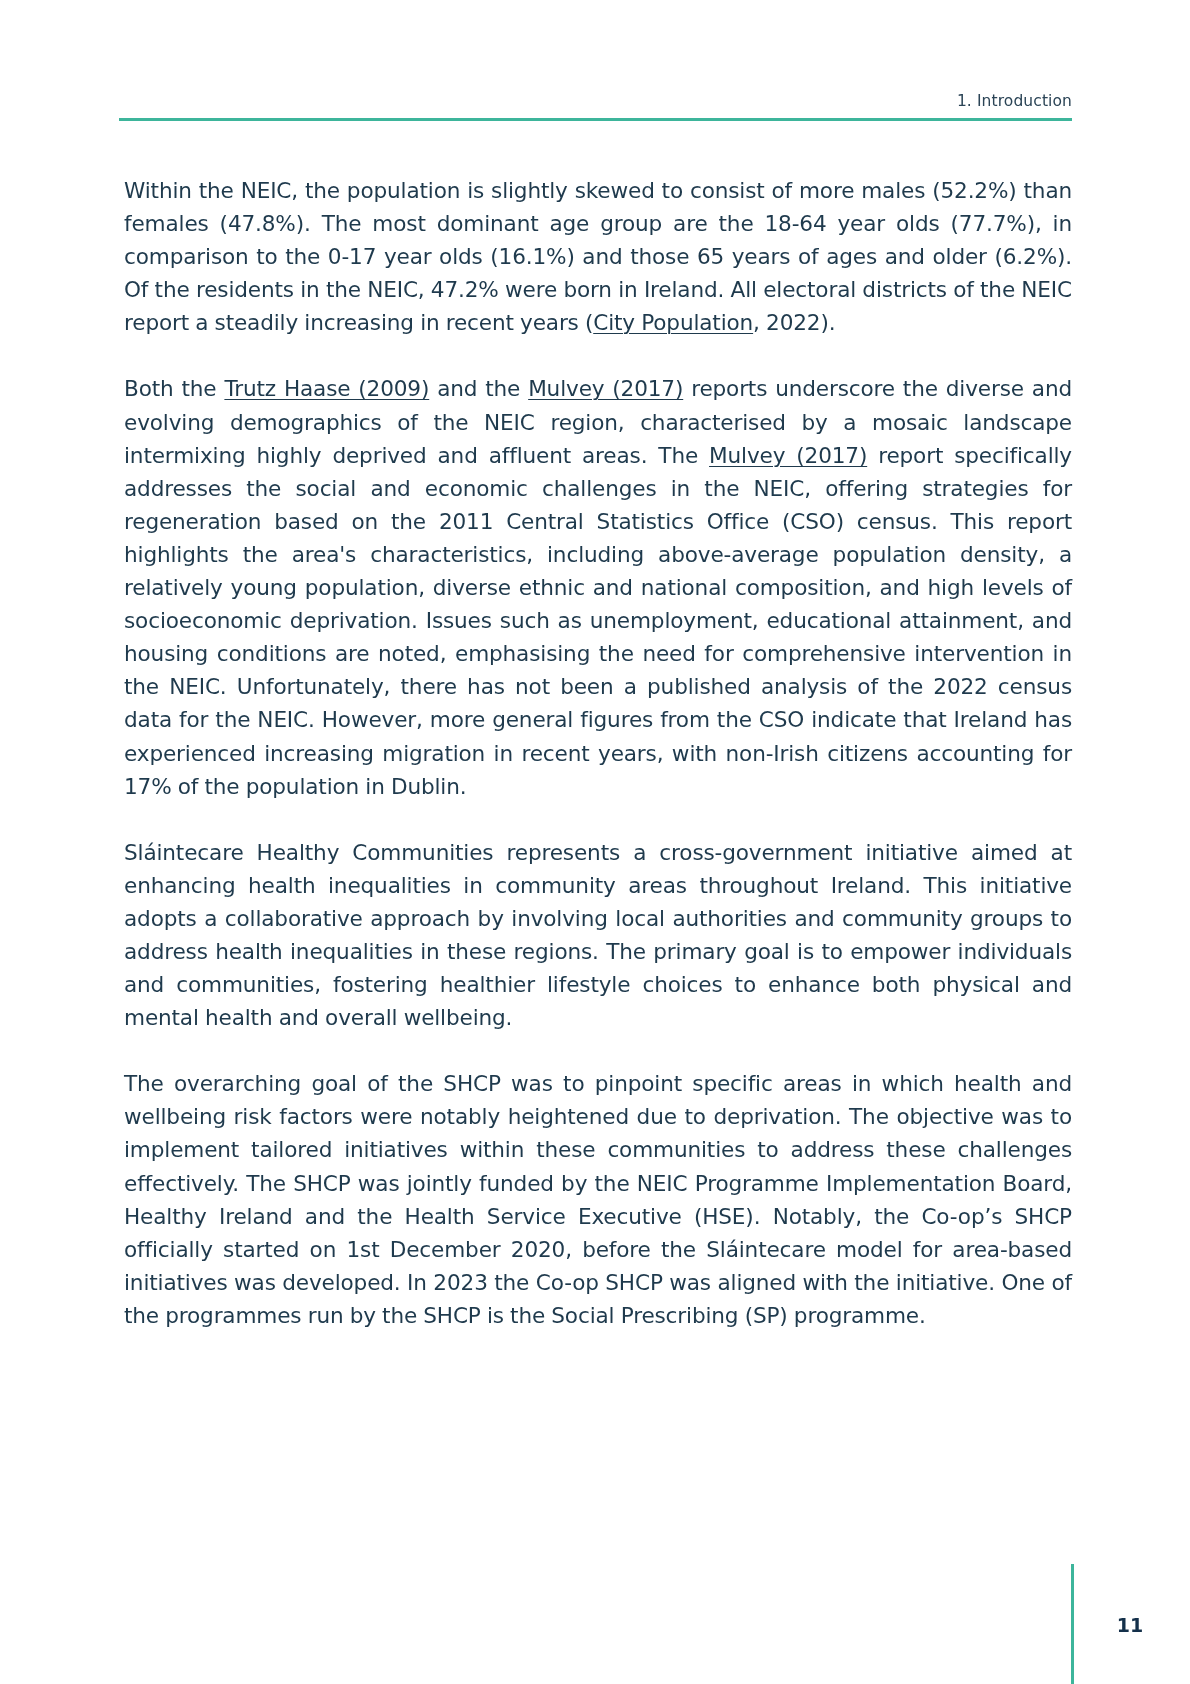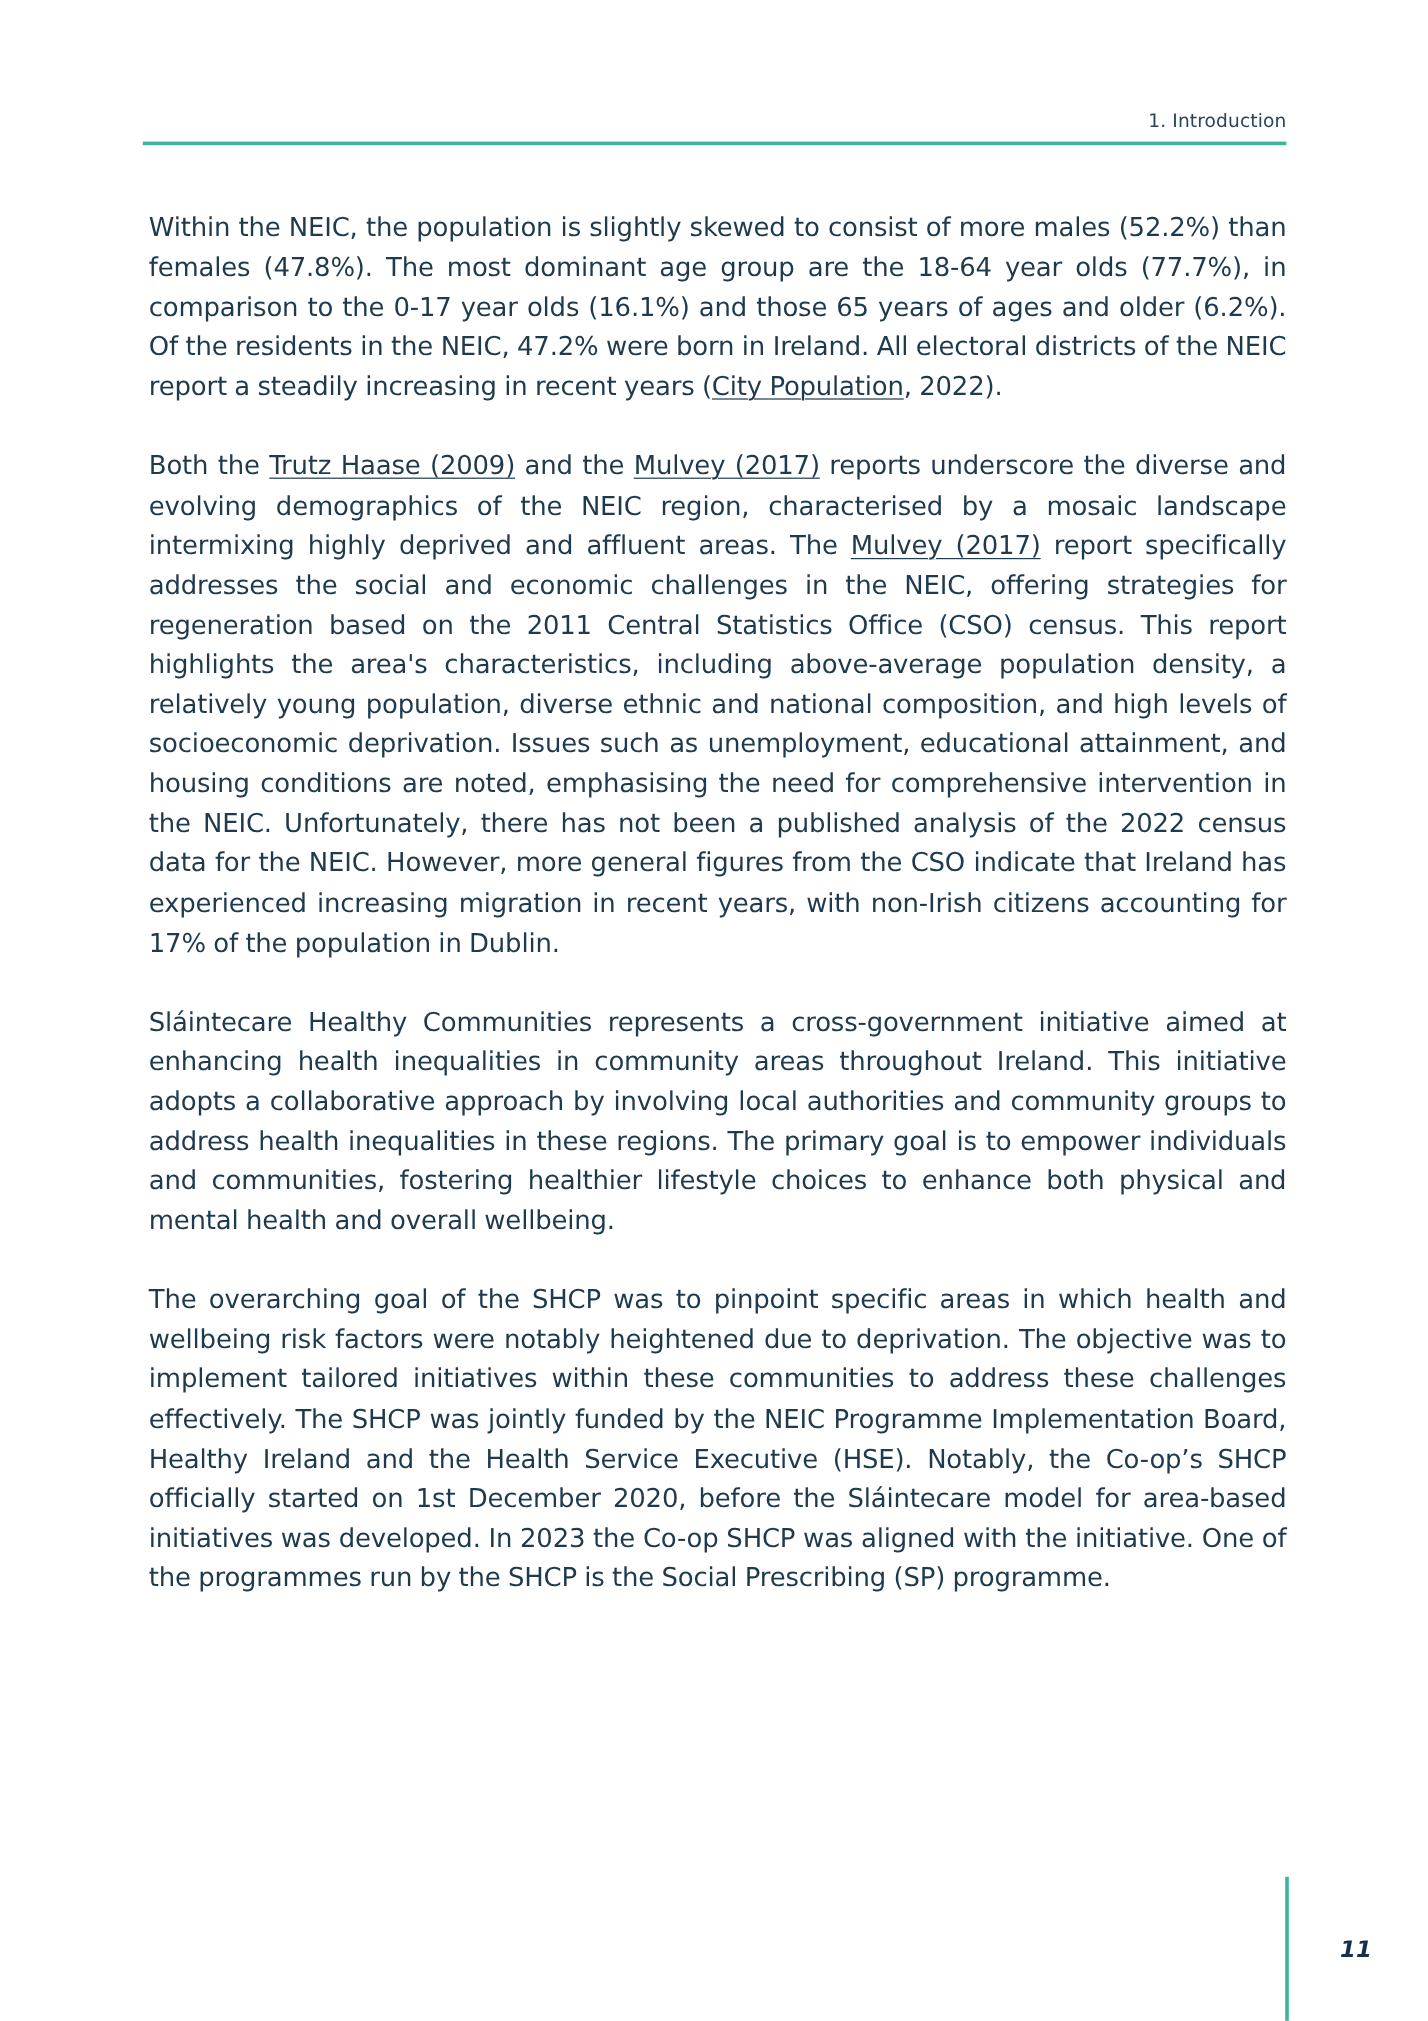--- a/index.html
+++ b/index.html
@@ -76,21 +76,20 @@
     }
     .page-number {
       position: absolute;
       left: 1110px;
       top: 1614px;
       width: 40px;
       text-align: center;
       font-size: 19px;
       font-weight: bold;
       color: #14304a;
-      font-style: italic;
     }
   </style>
 </head>
 <body>
 
 <div class="page">
 
   <div class="header">
     <span class="header-title">1. Introduction</span>
     <div class="header-rule"></div>

